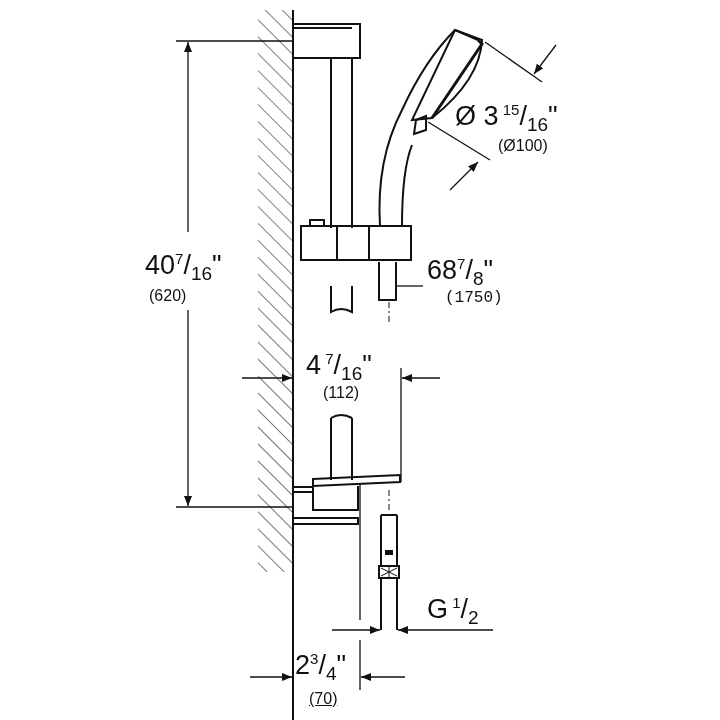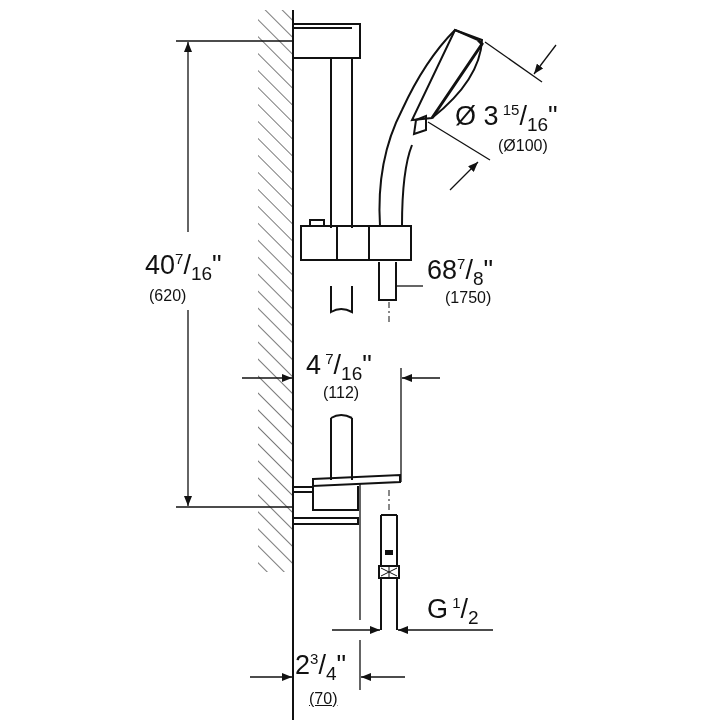--- a/index.html
+++ b/index.html
@@ -120,21 +120,21 @@
 <div class="mm" style="left:149px;top:287px;">(620)</div>
 
 <div class="dim" style="left:455px;top:103px;">
   <span class="big">Ø</span><span class="big">&nbsp;</span><span class="big">3</span><span class="sup">&nbsp;</span><span class="sup">15</span><span class="big">/</span><span class="den">16</span><span class="big">"</span>
 </div>
 <div class="mm" style="left:498px;top:137px;">(Ø100)</div>
 
 <div class="dim" style="left:427px;top:257px;">
   <span class="big">68</span><span class="sup">7</span><span class="big">/</span><span class="den">8</span><span class="big">"</span>
 </div>
-<div class="mm" style="left:445px;top:289px;">(1750)</div>
+<div class="mm" style="left:445px;top:289px;font-family:Liberation Mono, monospace;">(1750)</div>
 
 <div class="dim" style="left:306px;top:352px;">
   <span class="big">4</span><span class="sup">&nbsp;</span><span class="sup">7</span><span class="big">/</span><span class="den">16</span><span class="big">"</span>
 </div>
 <div class="mm" style="left:323px;top:384px;">(112)</div>
 
 <div class="dim" style="left:427px;top:596px;">
   <span class="big">G</span><span class="sup">&nbsp;</span><span class="sup">1</span><span class="big">/</span><span class="den">2</span>
 </div>
 

